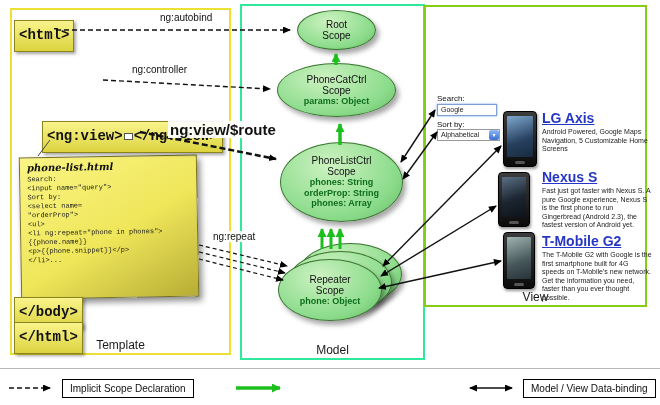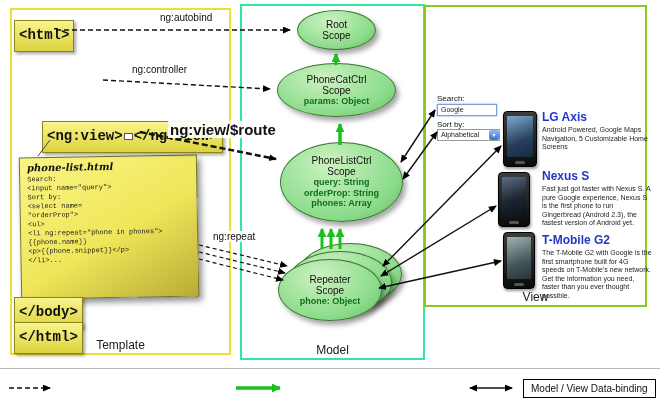--- a/index.html
+++ b/index.html
@@ -83,22 +83,22 @@
   .phone .homebtn { position:absolute; bottom:2px; left:50%; transform:translateX(-50%);
                     width:10px; height:3px; border-radius:2px; background:#555; }
   #phone-img-1 { left:503px; top:111px; width:34px; height:56px; }
   #phone-img-2 { left:498px; top:172px; width:32px; height:55px; }
   #phone-img-3 { left:503px; top:232px; width:32px; height:57px; }
 
   .phone-info { position:absolute; width:110px; z-index:30; }
   #phone-info-1 { left:542px; top:110px; }
   #phone-info-2 { left:542px; top:169px; }
   #phone-info-3 { left:542px; top:233px; }
-  .phone-name { display:block; font-size:12px; font-weight:bold; color:#2636c4;
-                cursor:pointer; }
+  .phone-name { display:block; font-size:14px; font-weight:bold; color:#2636c4;
+                text-decoration:underline; cursor:pointer; }
   .phone-desc { font-size:7px; line-height:8.5px; color:#222; margin-top:2px; }
 
   
   #legend-divider { position:absolute; left:0; right:0; top:368px; height:1px; background:#b8b8b8; }
   .legend-box { position:absolute; top:379px; border:1px solid #000; background:#fff;
                 font-size:10px; line-height:13px; padding:2px 7px; color:#111; z-index:30; }
   #legend-box-1 { left:62px; }
   #legend-box-2 { left:293px; }
   #legend-box-3 { left:523px; }
 
@@ -144,21 +144,21 @@
 
   <div class="scope" id="scope-phonecat">
     <div class="scope-title">PhoneCatCtrl
 Scope</div>
     <div class="scope-prop">params: Object</div>
   </div>
 
   <div class="scope" id="scope-phonelist">
     <div class="scope-title">PhoneListCtrl
 Scope</div>
-    <div class="scope-prop">query: String</div>
+    <div class="scope-prop">phones: String</div>
     <div class="scope-prop">orderProp: String</div>
     <div class="scope-prop">phones: Array</div>
   </div>
 
   <div class="scope back" id="scope-repeater-back2"></div>
   <div class="scope back" id="scope-repeater-back1"></div>
   <div class="scope" id="scope-repeater">
     <div class="scope-title">Repeater
 Scope</div>
     <div class="scope-prop">phone: Object</div>
@@ -203,20 +203,21 @@
     <a class="phone-name">T-Mobile G2</a>
     <div class="phone-desc">The T-Mobile G2 with Google is the first smartphone built for 4G speeds on T-Mobile's new network. Get the information you need, faster than you ever thought possible.</div>
   </div>
 
   <div class="arrow-label" id="lbl-autobind">ng:autobind</div>
   <div class="arrow-label" id="lbl-controller">ng:controller</div>
   <div class="arrow-label" id="lbl-view-route">ng:view/$route</div>
   <div class="arrow-label" id="lbl-repeat">ng:repeat</div>
 
   <div id="legend-divider"></div>
+  <div class="legend-box" id="legend-box-1">Implicit Scope Declaration</div>
   <div class="legend-box" id="legend-box-3">Model / View Data-binding</div>
 
   <svg id="arrows-svg" width="660" height="405">
     <defs>
       <marker id="ah" markerWidth="9" markerHeight="8" refX="7" refY="3.5" orient="auto" markerUnits="userSpaceOnUse">
         <path d="M0,0 L8,3.5 L0,7 Z" fill="#000"></path>
       </marker>
       <marker id="ahs" markerWidth="9" markerHeight="8" refX="1" refY="3.5" orient="auto" markerUnits="userSpaceOnUse">
         <path d="M8,0 L0,3.5 L8,7 Z" fill="#000"></path>
       </marker>

